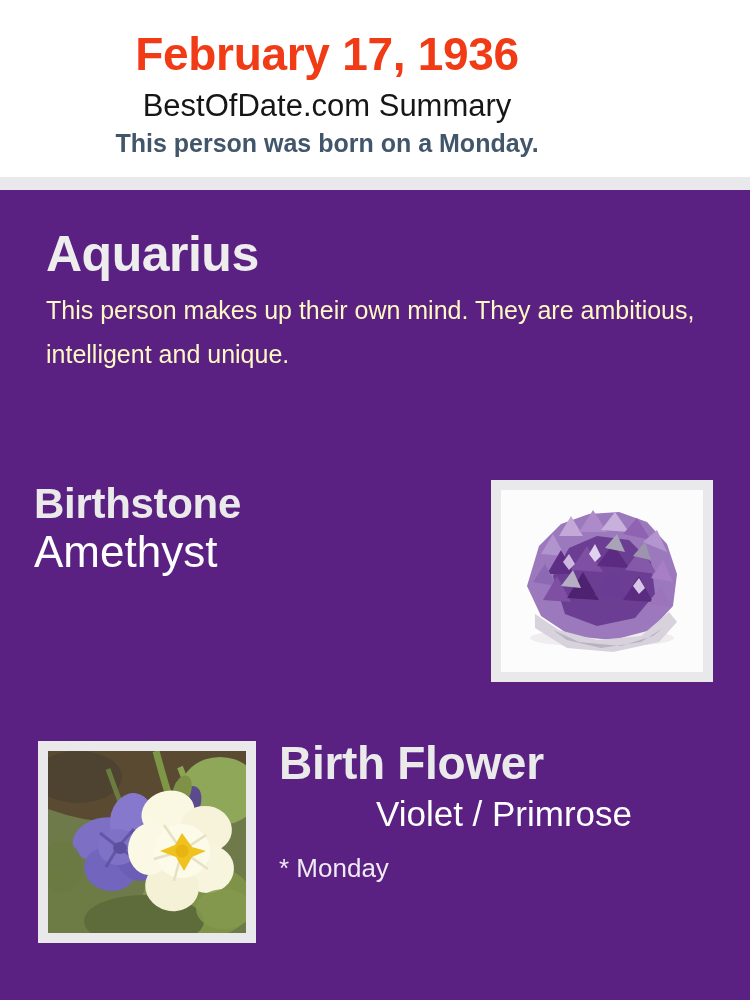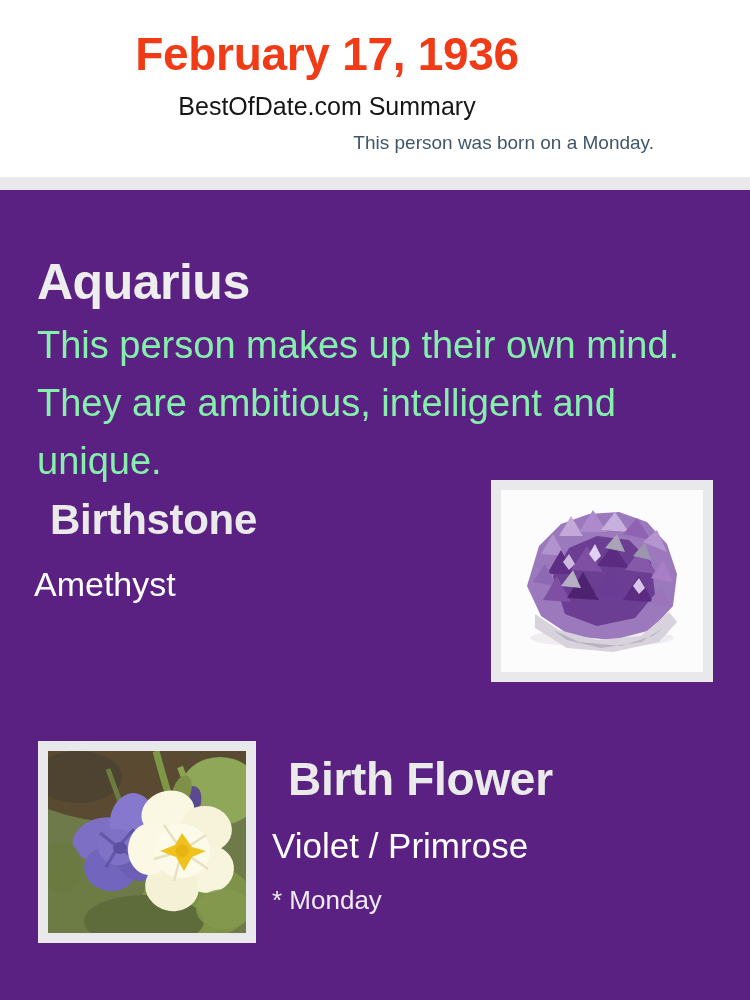--- a/index.html
+++ b/index.html
@@ -37,35 +37,34 @@
     font-size: 46px;
     line-height: 56px;
     font-weight: bold;
     color: #F03B16;
     letter-spacing: -0.3px;
     font-family: "Liberation Sans", "DejaVu Sans", sans-serif;
   }
   .header-site {
     margin: 0;
     padding-top: 6px;
-    font-size: 25px;
+    font-size: 31px;
     line-height: 36px;
     font-weight: normal;
     color: #161616;
     font-family: "Liberation Sans", "DejaVu Sans", sans-serif;
   }
   .header-note {
     margin: 0;
     padding-top: 4px;
-    font-size: 19px;
+    font-size: 25px;
     line-height: 30px;
-    font-weight: normal;
+    font-weight: bold;
     color: #41566A;
     font-family: "Liberation Sans", "DejaVu Sans", sans-serif;
-    text-align: right;
   }
 
   .divider-band {
     position: absolute;
     left: 0; top: 177px;
     width: 750px;
     height: 13px;
     background: #E9E8EA;
   }
 
@@ -74,64 +73,63 @@
     position: absolute;
     left: 0; top: 190px;
     width: 750px;
     height: 810px;
     background: #5A2183;
   }
 
   
   .zodiac {
     position: absolute;
-    left: 37px;
+    left: 46px;
     top: 35px;
     width: 660px;
-    margin-top: 28px;
   }
   .zodiac-title {
     margin: 0;
     font-size: 50px;
     line-height: 58px;
     font-weight: bold;
     color: #EDEDED;
     font-family: "Liberation Sans", "DejaVu Sans", sans-serif;
     letter-spacing: -0.5px;
   }
   .zodiac-desc {
     margin: 0;
     padding-top: 5px;
-    font-size: 38px;
-    line-height: 58px;
-    color: #86efac;
+    font-size: 25px;
+    line-height: 44px;
+    color: #fef9c3;
     font-weight: normal;
     font-family: "Liberation Sans", "DejaVu Sans", sans-serif;
   }
 
   
   .stone-text {
     position: absolute;
     left: 34px;
     top: 288px;
     width: 430px;
   }
   .section-title {
-    margin: 16px;
+    margin: 0;
     font-size: 42px;
     line-height: 52px;
     font-weight: bold;
     color: #EAEAEA;
     font-family: "Liberation Sans", "DejaVu Sans", sans-serif;
     letter-spacing: -0.3px;
   }
   .section-sub {
     margin: 0;
     padding-top: 1px;
-    font-size: 34px;
+    font-size: 44px;
     line-height: 42px;
     font-weight: normal;
     color: #FFFFFF;
     font-family: "Liberation Sans", "DejaVu Sans", sans-serif;
   }
   .trait-list {
     list-style: none;
     margin: 0;
     padding: 6px 0 0 0;
   }
@@ -168,26 +166,26 @@
   .flower-frame {
     left: 38px;
     top: 551px;
     width: 218px;
     height: 202px;
   }
 
   
   .flower-text {
     position: absolute;
-    left: 272px;
+    left: 279px;
     top: 545px;
     width: 450px;
   }
   .flower-text .section-title { font-size: 46px; line-height: 56px; }
-  .flower-text .section-sub { font-size: 35px; line-height: 44px; }
+  .flower-text .section-sub { font-size: 35px; line-height: 44px; text-align: center; }
   .flower-text .trait-list { padding-top: 10px; }
 
   
   svg { display: block; }
 </style>
 </head>
 <body>
 
 <div class="page">
 

